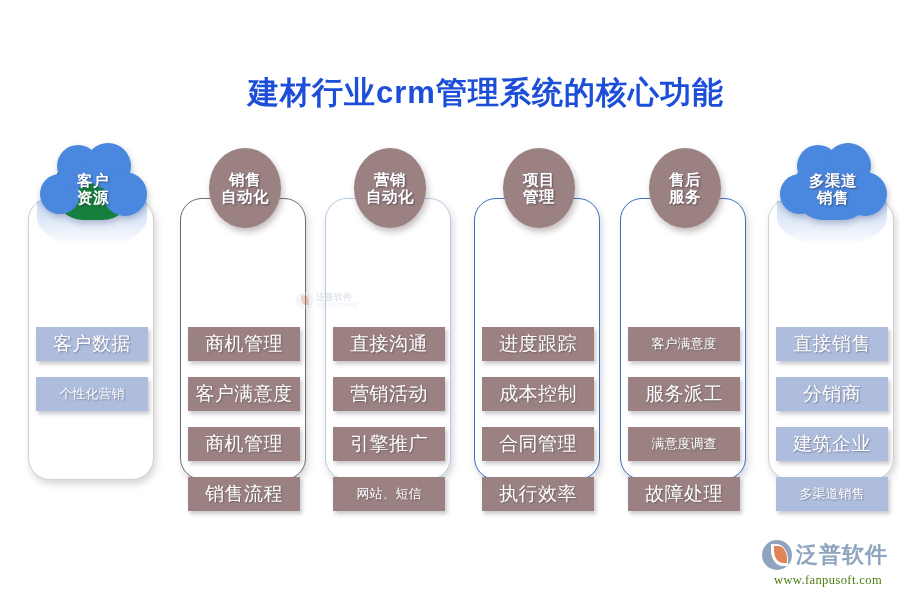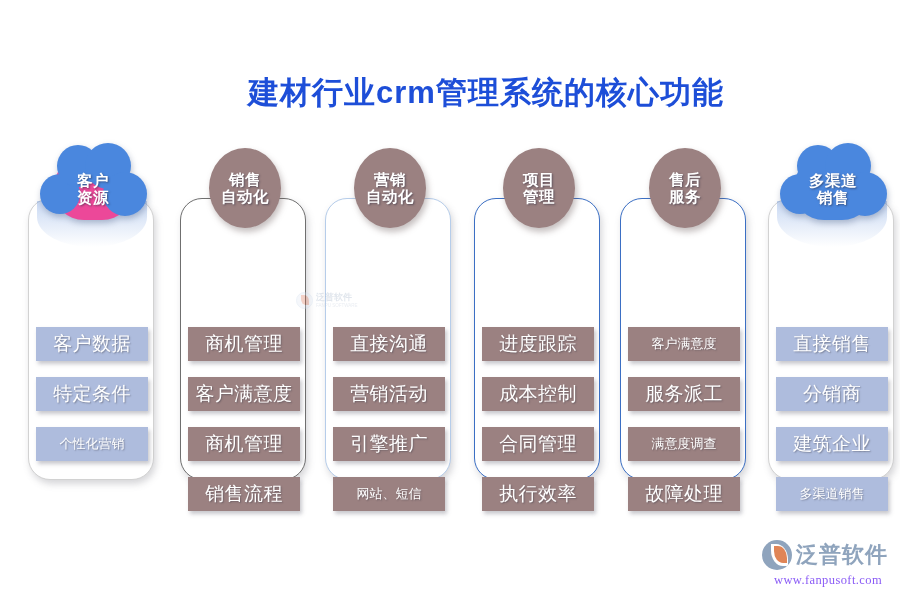--- a/index.html
+++ b/index.html
@@ -250,45 +250,44 @@
     font-size: 22px;
     font-weight: bold;
     color: #8fa4bd;
     letter-spacing: 1px;
     line-height: 1;
     white-space: nowrap;
   }
   .logo .url {
     margin-top: 3px;
     font-size: 12.5px;
-    color: #8b5cf6;
+    color: #4d7c0f;
     letter-spacing: 0.4px;
     font-family: "Liberation Serif", "DejaVu Serif", serif;
     text-align: center;
     white-space: nowrap;
   }
 </style>
 </head>
 <body>
 
 <div id="stage">
 
   <div class="title">建材行业crm管理系统的核心功能</div>
 
   <div class="columns">
       <div class="column" style="left: 28px;">
         <div class="card border-gray">
           <div class="gloss"></div>
           <div class="items">
             <div class="item blue">客户数据</div>
-            <div class="item blue">特定条件</div>
             <div class="item blue tight">个性化营销</div>
           </div>
         </div>
-        <div class="badge cloud" style="background: #ec4899;">
+        <div class="badge cloud" style="background: #15803d;">
           <span class="puff p1" style="background: rgb(74, 135, 222);"></span>
           <span class="puff p2" style="background: rgb(74, 135, 222);"></span>
           <div class="btxt">
             <div>客户</div>
             <div>资源</div>
           </div>
         </div>
       </div>
       <div class="column" style="left: 180px;">
         <div class="card border-dark">

